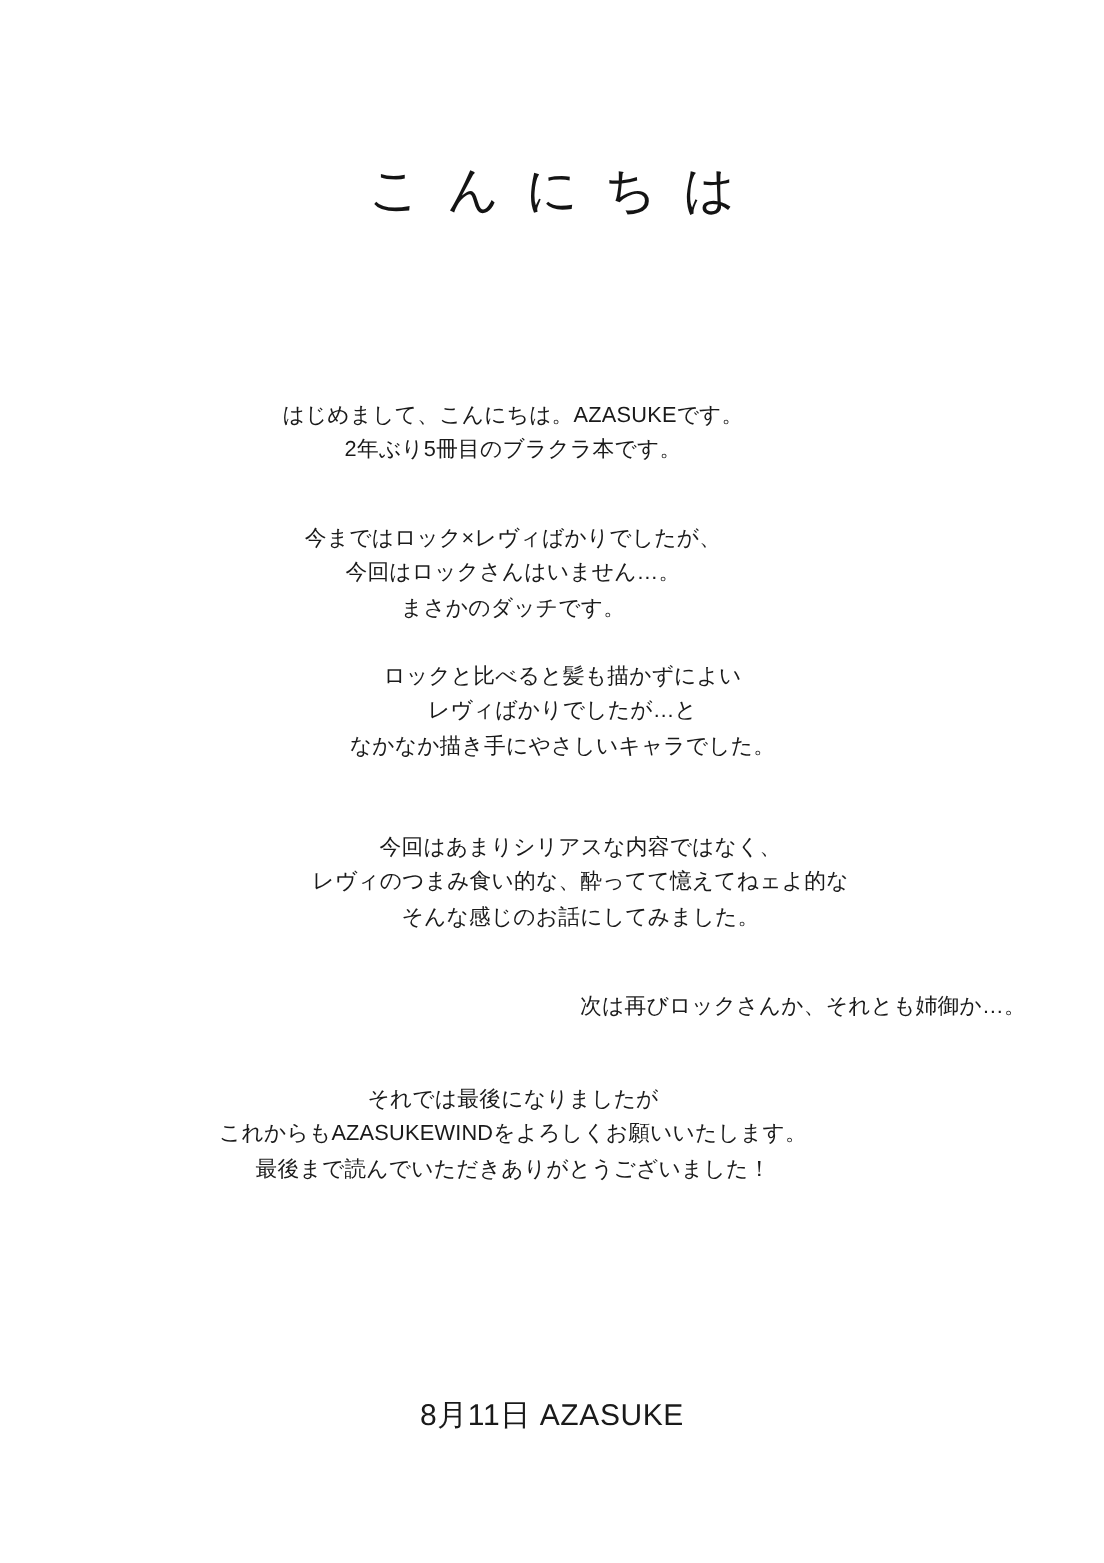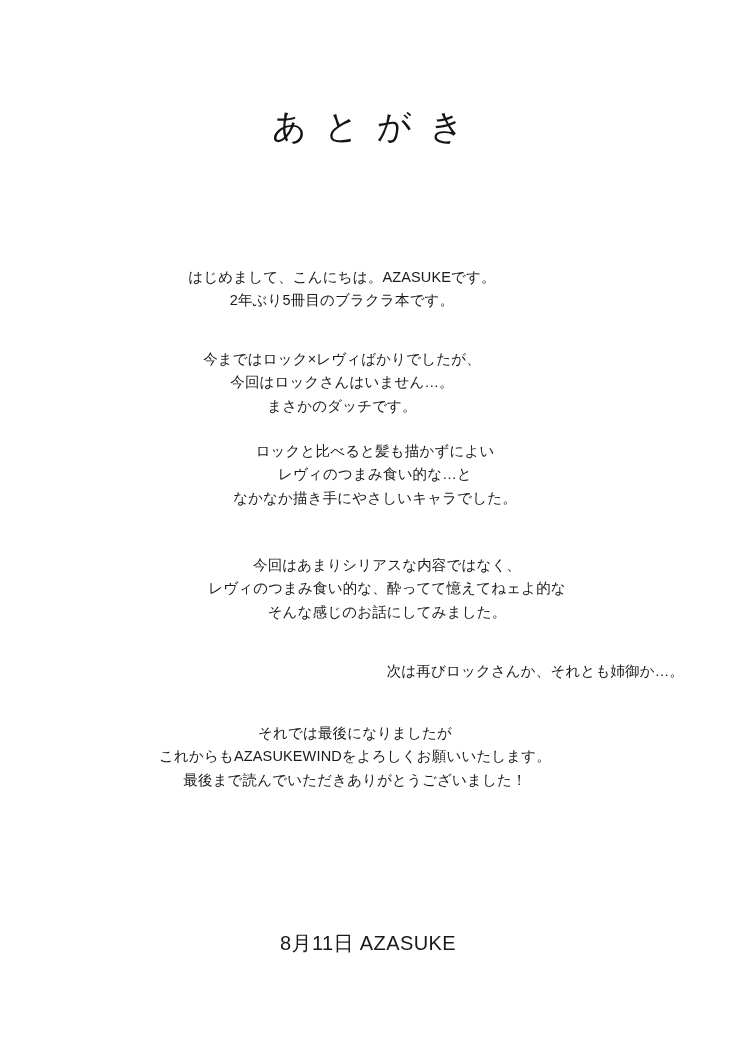--- a/index.html
+++ b/index.html
@@ -48,53 +48,53 @@
   .body-block p {
     margin: 0;
     padding: 0;
     white-space: nowrap;
   }
   .blk1 { top: 266px; }
   .blk2 { top: 348px; }
   .blk3 { top: 440px; margin-left: 33px; }
   .blk4 { top: 554px; padding-left: 45px; }
   .blk5 { top: 660px; text-align: right; }
-  .blk6 { top: 722px; padding-left: 13px; }
+  .blk6 { top: 722px; }
   .signature {
     position: absolute;
     top: 930px;
     left: 0;
     width: 736px;
     text-align: center;
     font-size: 20px;
     color: #1a1a1a;
     letter-spacing: 0.02em;
   }
 </style>
 </head>
 <body>
 
 <div class="page">
 
-  <div class="title">あとがき</div>
+  <div class="title">こんにちは</div>
 
   <div class="body-block blk1">
     <p>はじめまして、こんにちは。AZASUKEです。</p>
     <p>2年ぶり5冊目のブラクラ本です。</p>
   </div>
 
   <div class="body-block blk2">
     <p>今まではロック×レヴィばかりでしたが、</p>
     <p>今回はロックさんはいません…。</p>
     <p>まさかのダッチです。</p>
   </div>
 
   <div class="body-block blk3">
     <p>ロックと比べると髪も描かずによい</p>
-    <p>レヴィのつまみ食い的な…と</p>
+    <p>レヴィばかりでしたが…と</p>
     <p>なかなか描き手にやさしいキャラでした。</p>
   </div>
 
   <div class="body-block blk4">
     <p>今回はあまりシリアスな内容ではなく、</p>
     <p>レヴィのつまみ食い的な、酔ってて憶えてねェよ的な</p>
     <p>そんな感じのお話にしてみました。</p>
   </div>
 
   <div class="body-block blk5">

